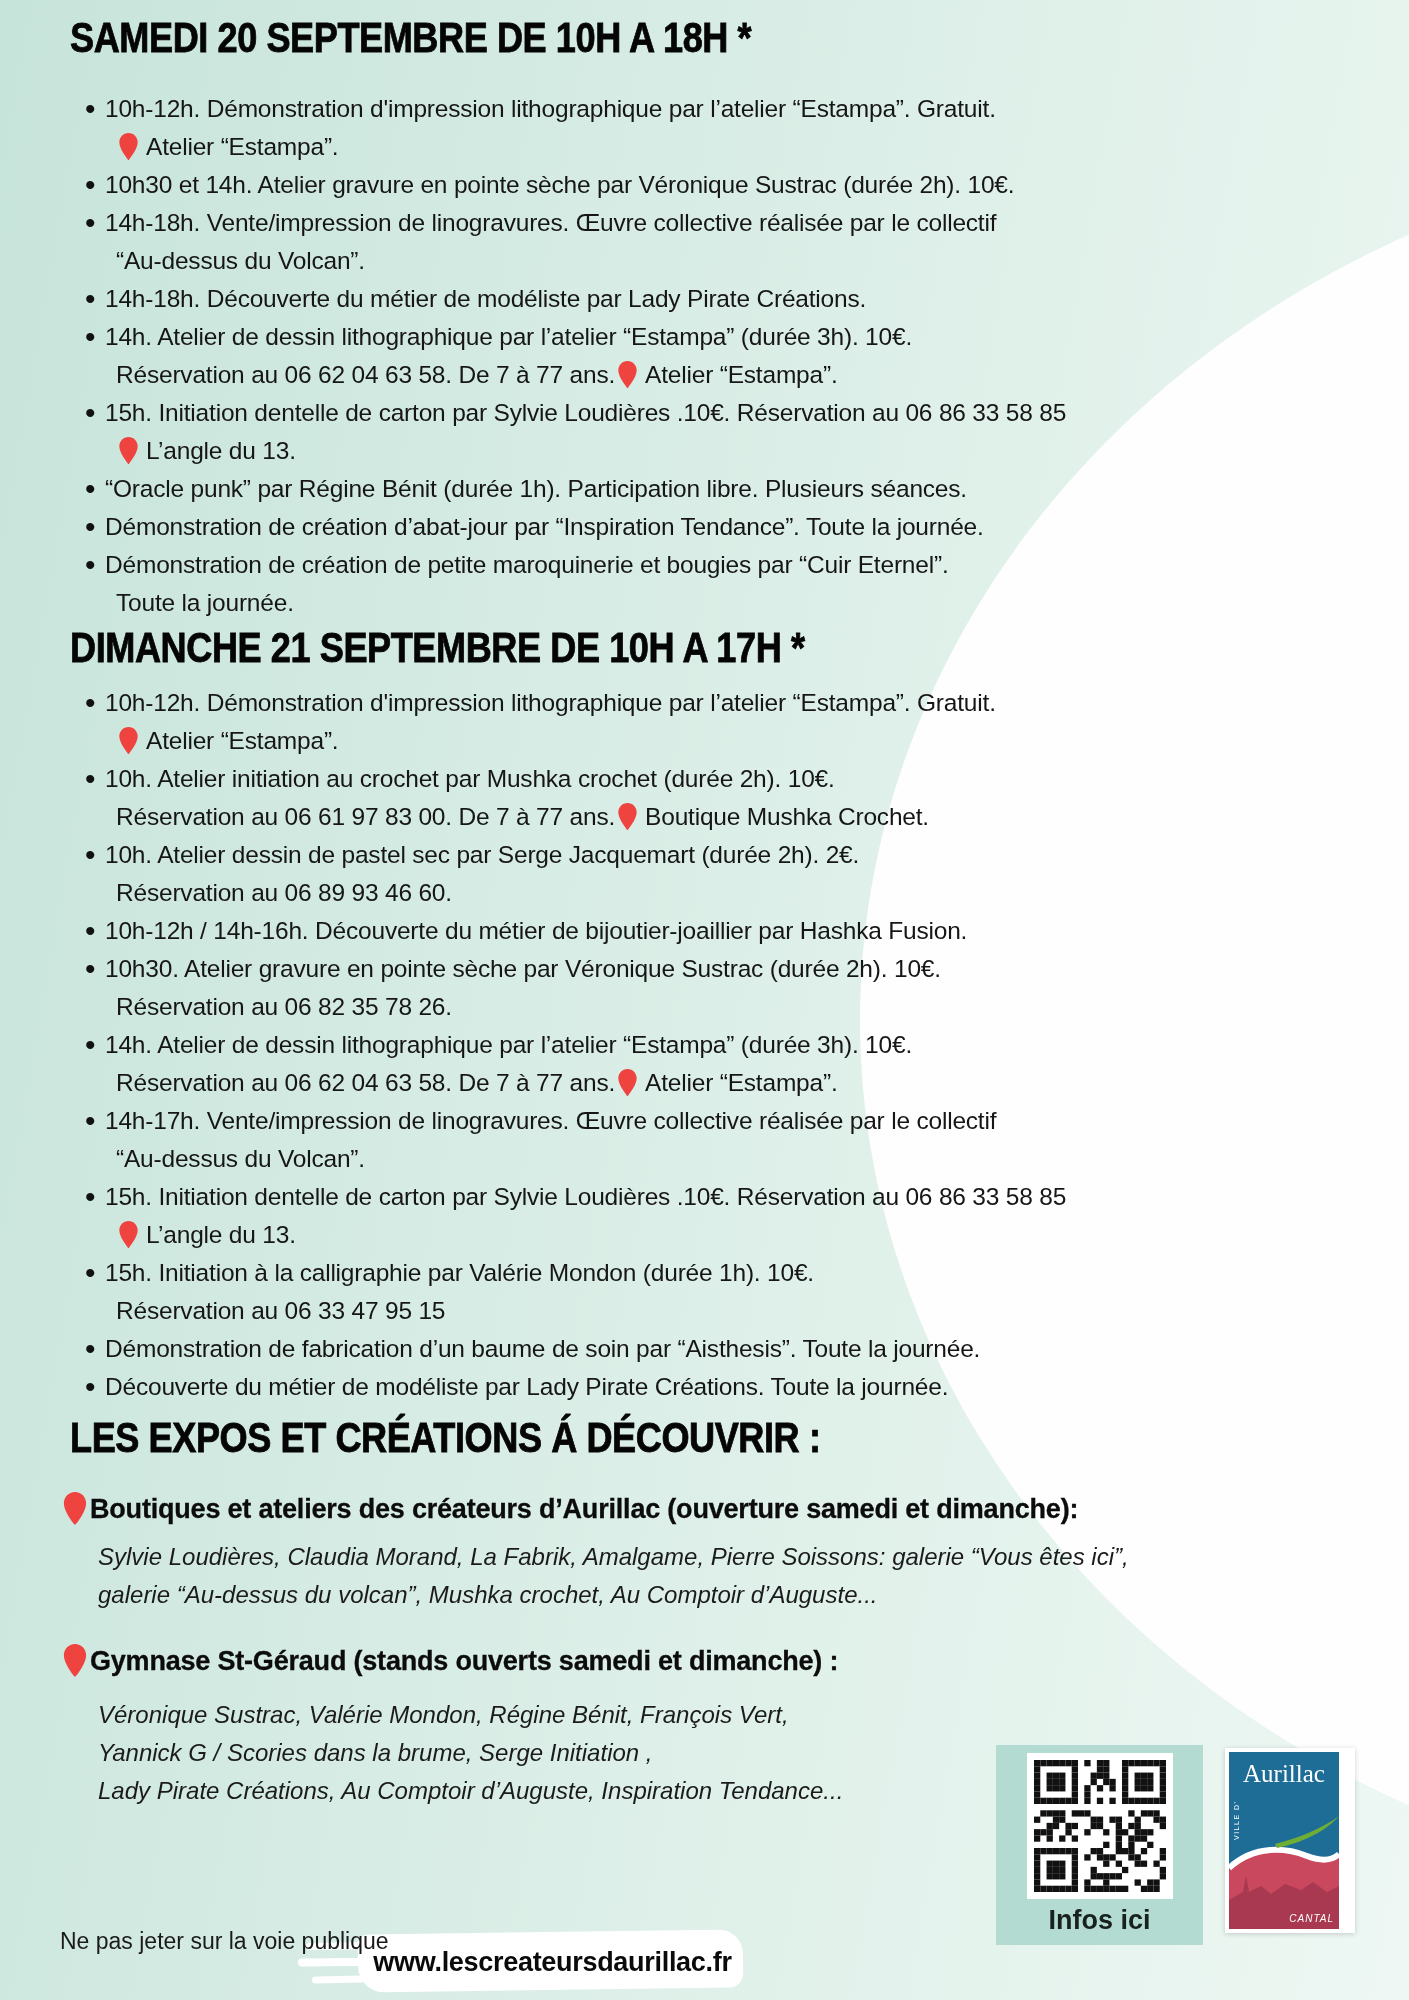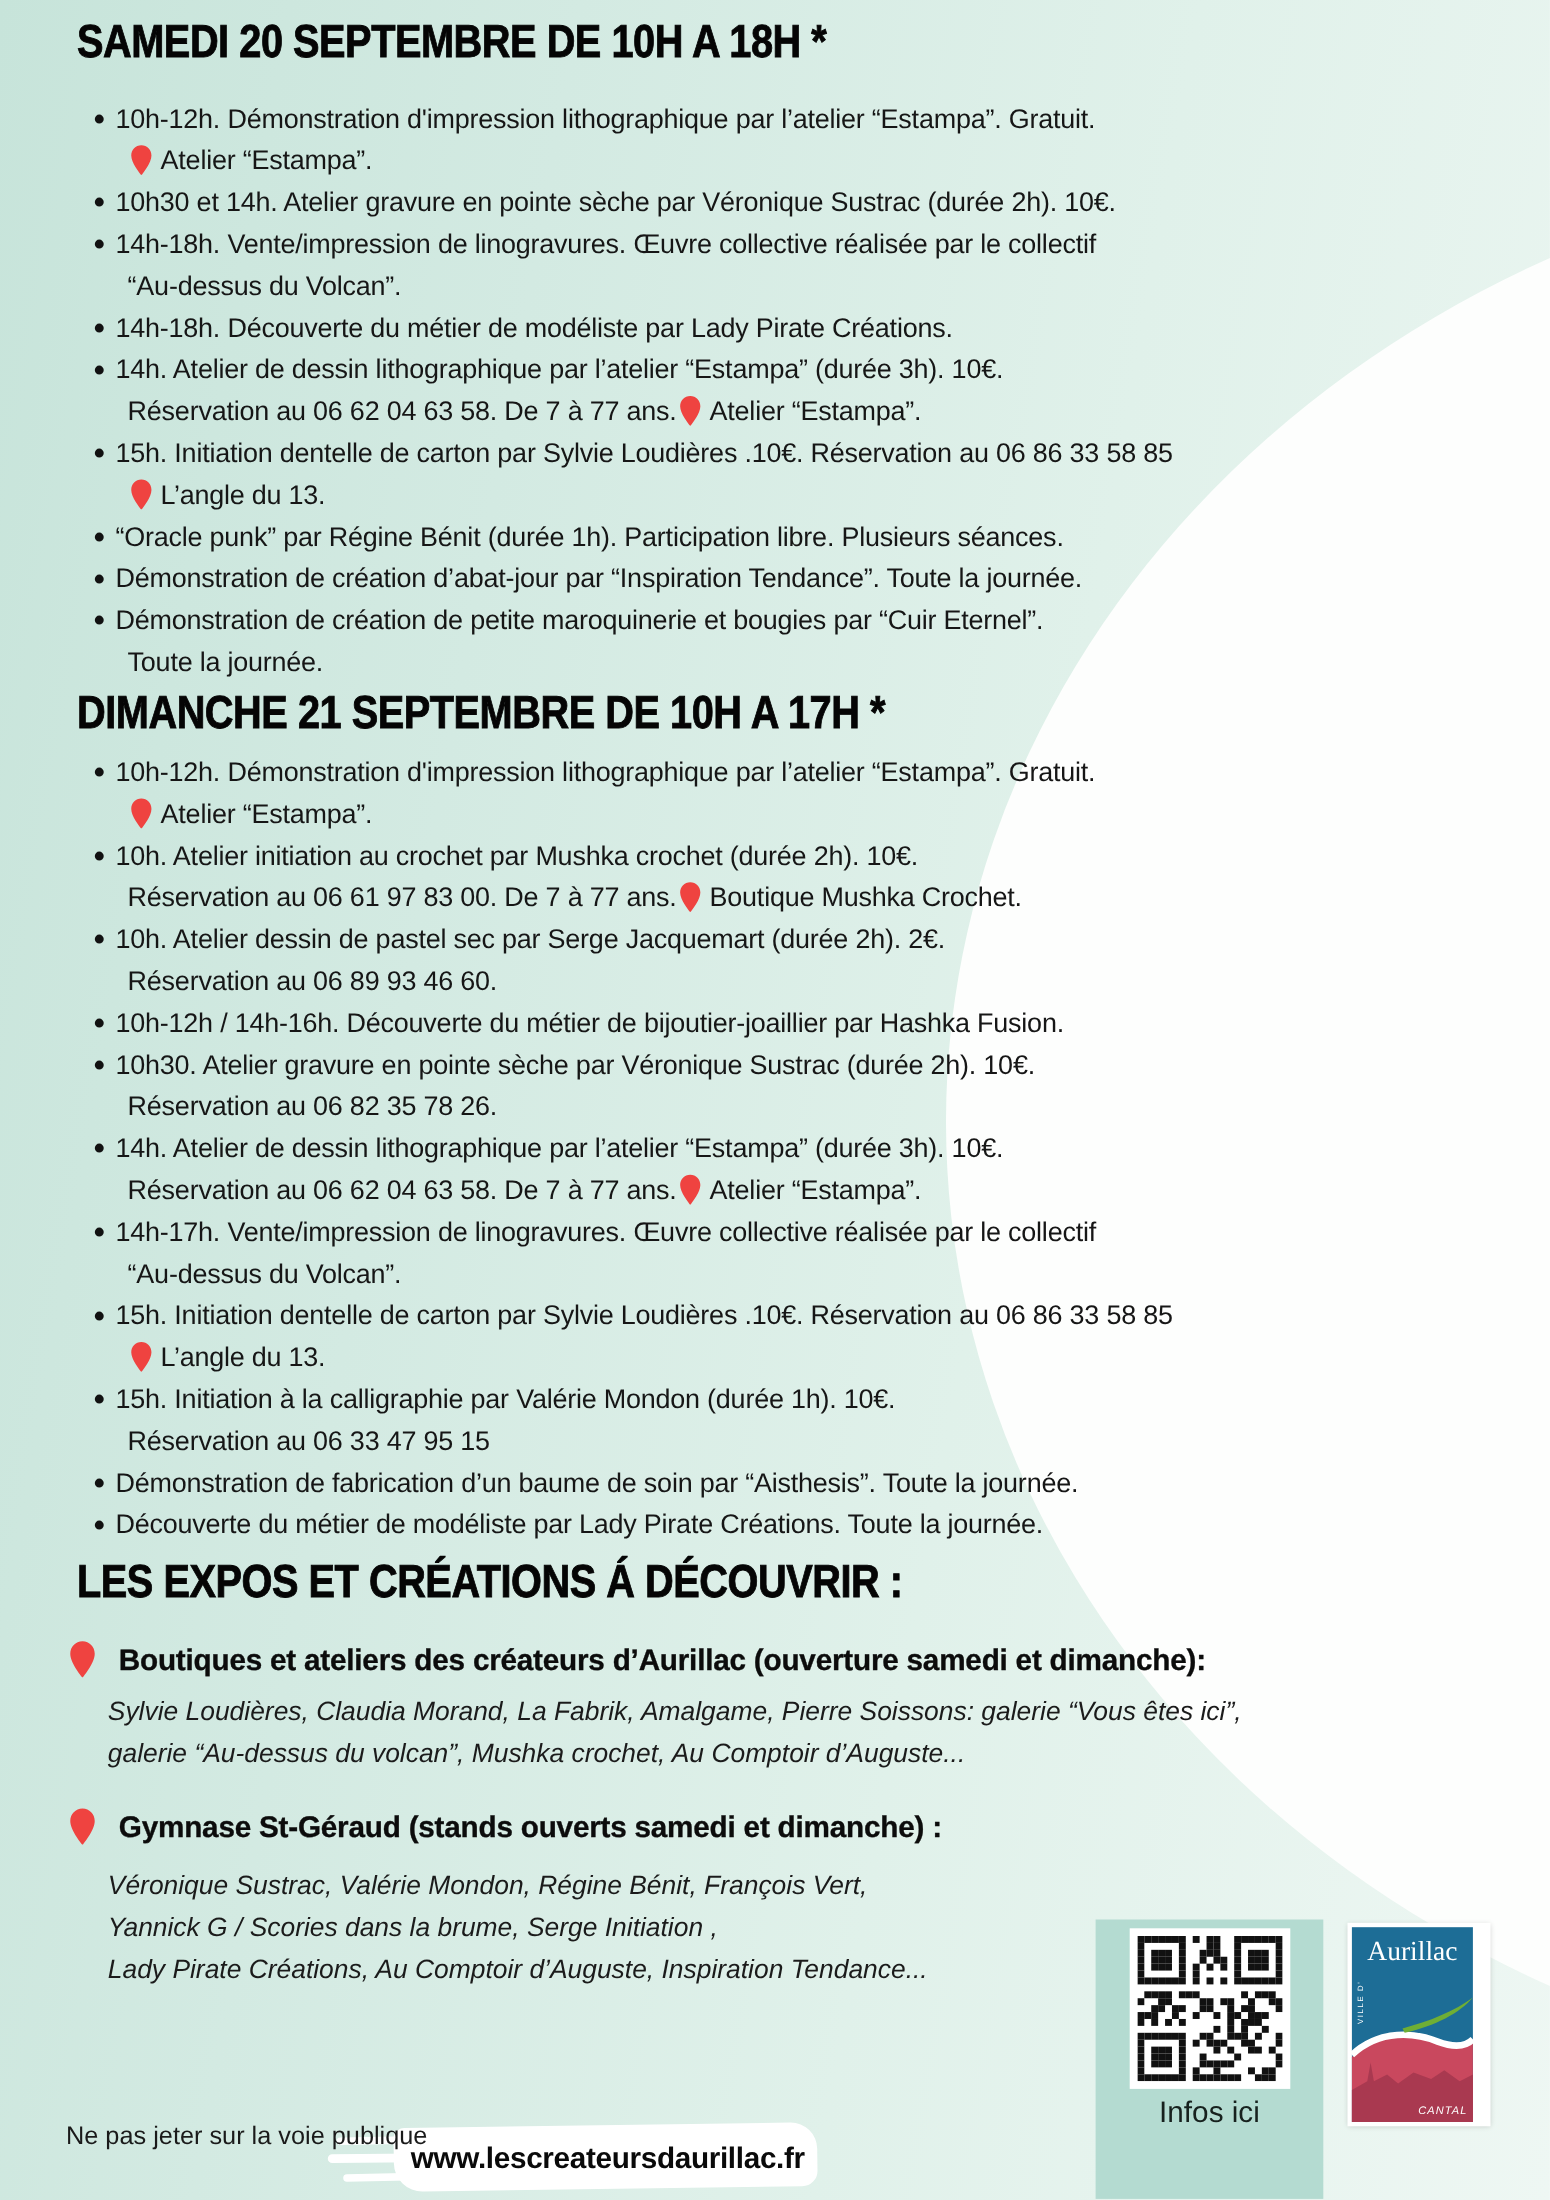--- a/index.html
+++ b/index.html
@@ -32,21 +32,21 @@
   .h-expos { margin: 8px 0 26px 0; }
 
   ul.events { list-style: none; margin: 0; padding: 0; font-size: 24.5px; letter-spacing: -0.2px; }
   .events li { display: flex; align-items: flex-start; }
   .bullet { flex: 0 0 35px; padding-left: 15px; box-sizing: border-box; font-size: 30px; line-height: 38px; color: #111; }
   .li-body { flex: 1; }
   .line { line-height: 38px; min-height: 38px; }
   .line.cont { padding-left: 11px; }
   .pin svg { vertical-align: -7px; margin: 0 7px 0 2px; }
 
-  .venue-heading { display: flex; align-items: flex-start; gap: 20px; margin-left: -8px; }
+  .venue-heading { display: flex; align-items: flex-start; gap: 2px; margin-left: -8px; }
   .vpin svg { display: block; margin-top: 3px; }
   .vtitle { font-size: 27px; font-weight: 700; line-height: 42px; letter-spacing: -0.2px; color: #0c0c0c; -webkit-text-stroke: 0.3px #0c0c0c; }
   .venue-lines { margin: 8px 0 0 28px; font-style: italic; font-size: 24px; line-height: 38px; color: #1b1b1b; }
   .venue2 { margin-top: 26px; }
   .venue2 .venue-lines { margin-top: 14px; }
 
   .brush { position: absolute; left: 298px; top: 1930px; width: 445px; height: 64px; text-decoration: underline; }
   .brush::before {
     content: ""; position: absolute; inset: 2px 0 4px 60px;
     background: #ffffff; border-radius: 10px 24px 14px 26px;
@@ -57,22 +57,22 @@
   .s2 { left: 0px; top: 28px; width: 110px; height: 8px; transform: rotate(-0.5deg); }
   .s3 { left: 14px; top: 45px; width: 150px; height: 7px; transform: rotate(-1.2deg); }
   .website {
     position: absolute; left: 70px; right: 6px; top: 50%; transform: translateY(-50%);
     text-align: center; font-size: 27px; font-weight: 700; color: #0a0a0a; letter-spacing: -0.3px;
   }
 
   .footer-note { position: absolute; left: 60px; top: 1928px; font-size: 23px; color: #1a1a1a; }
 
   .qr-box {
-    position: absolute; left: 996px; top: 1745px; width: 207px; height: 254px;
-    background: #b4dbd1; text-align: center;
+    position: absolute; left: 996px; top: 1745px; width: 207px; height: 200px;
+    background: #b4dbd1; text-align: center; font-weight: bold;
   }
   .qr-white { width: 146px; height: 146px; background: #ffffff; margin: 8px auto 0; box-sizing: border-box; padding: 7px; }
   .qr-caption { margin-top: 6px; font-size: 27px; color: #17211e; }
 
   .logo-card {
     position: absolute; left: 1225px; top: 1748px; width: 130px; height: 185px;
     background: #ffffff; box-shadow: 0 1px 5px rgba(0,0,0,0.18);
   }
 </style>
 </head>

